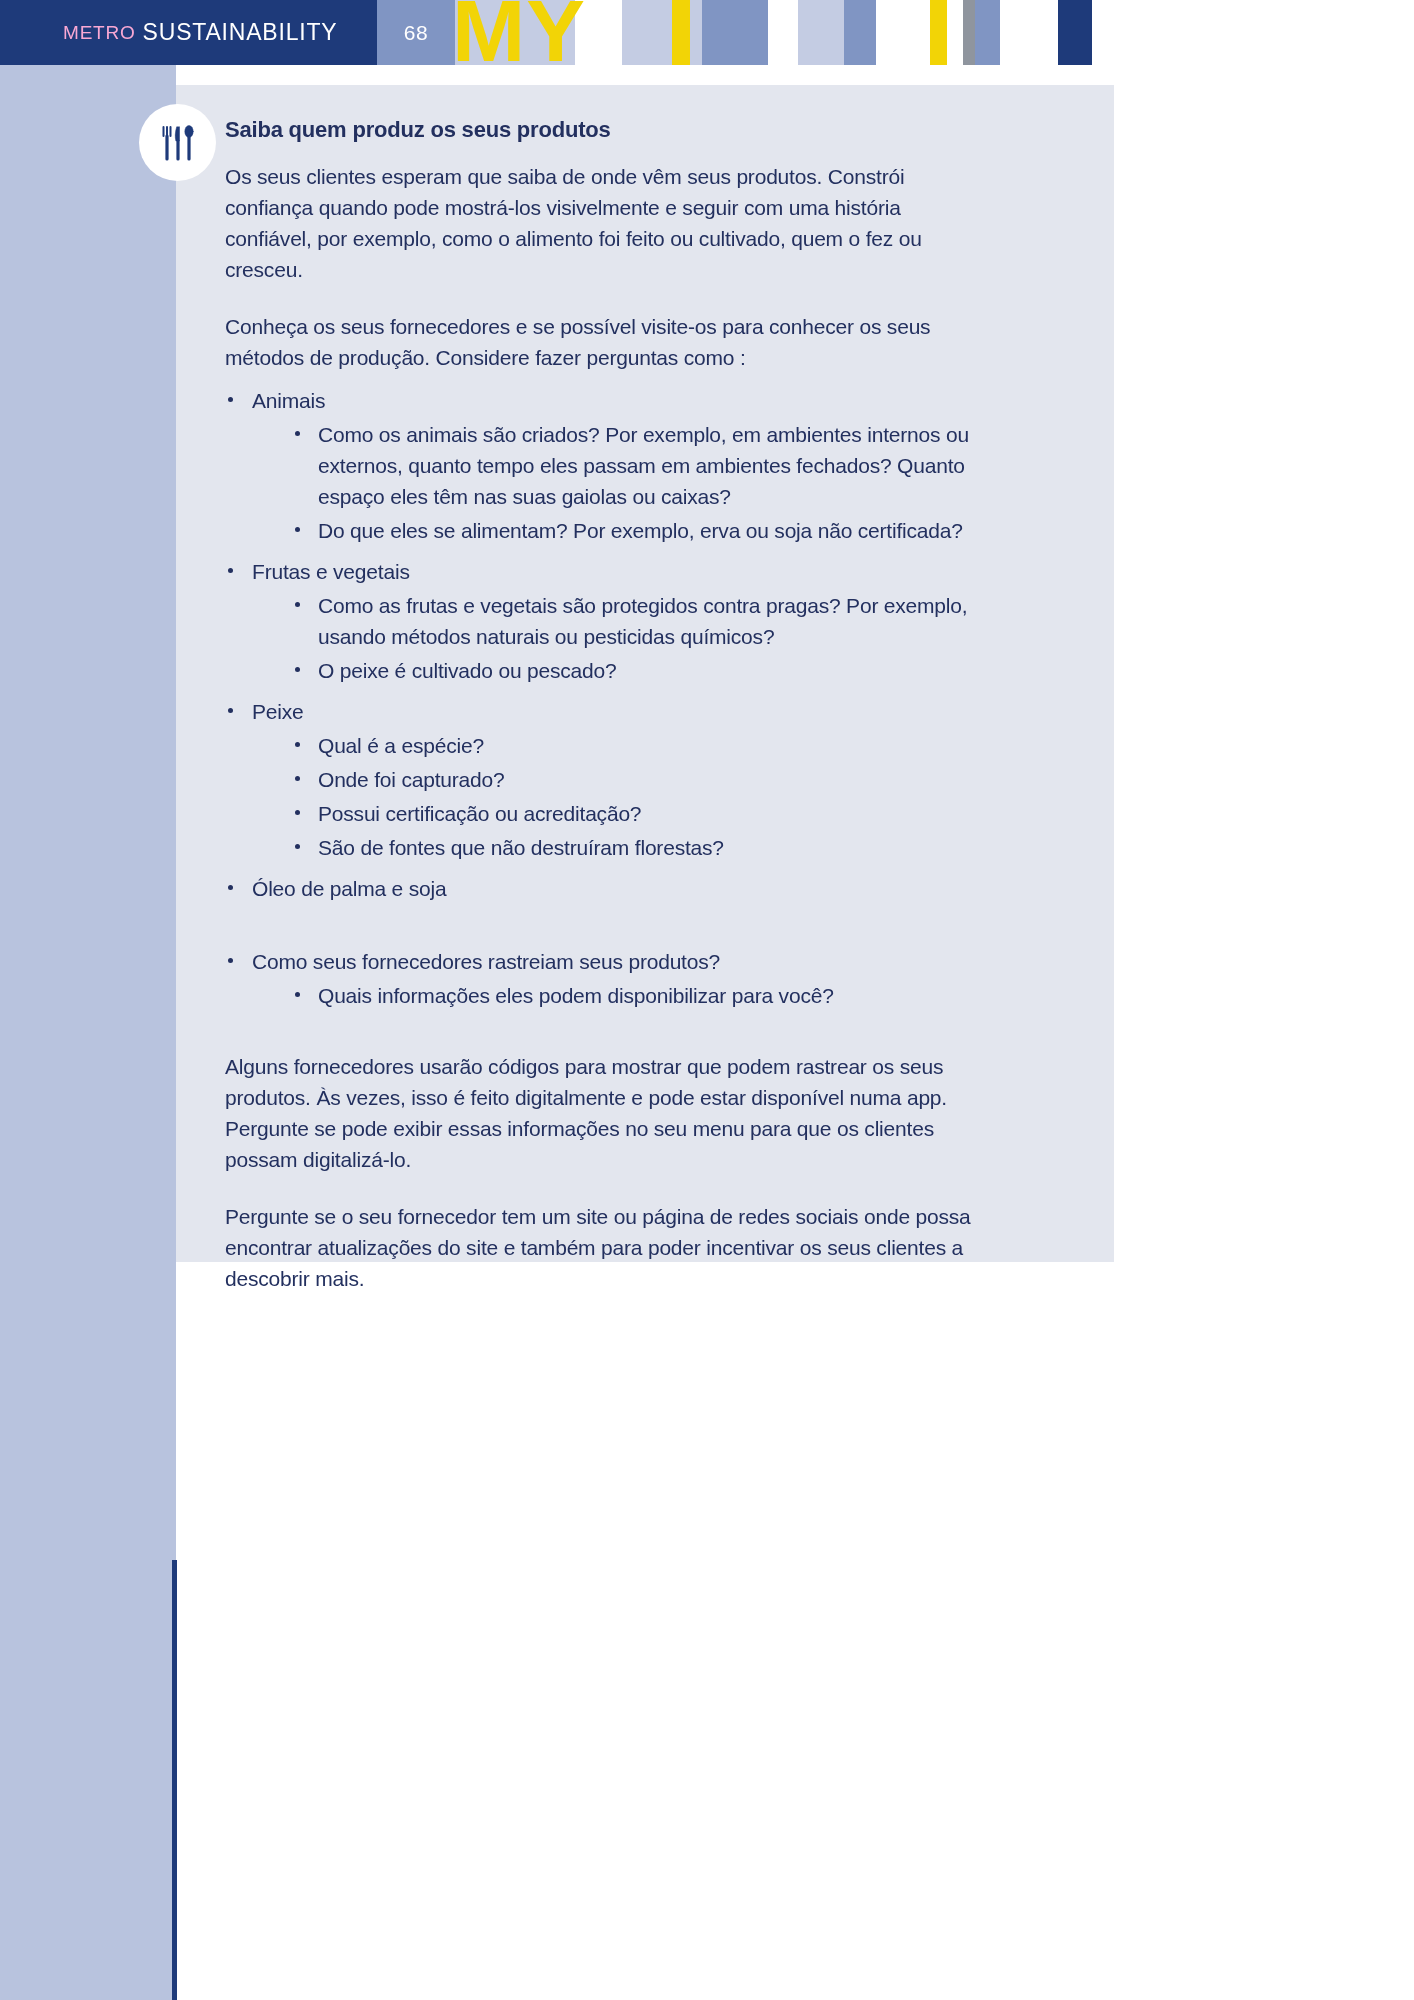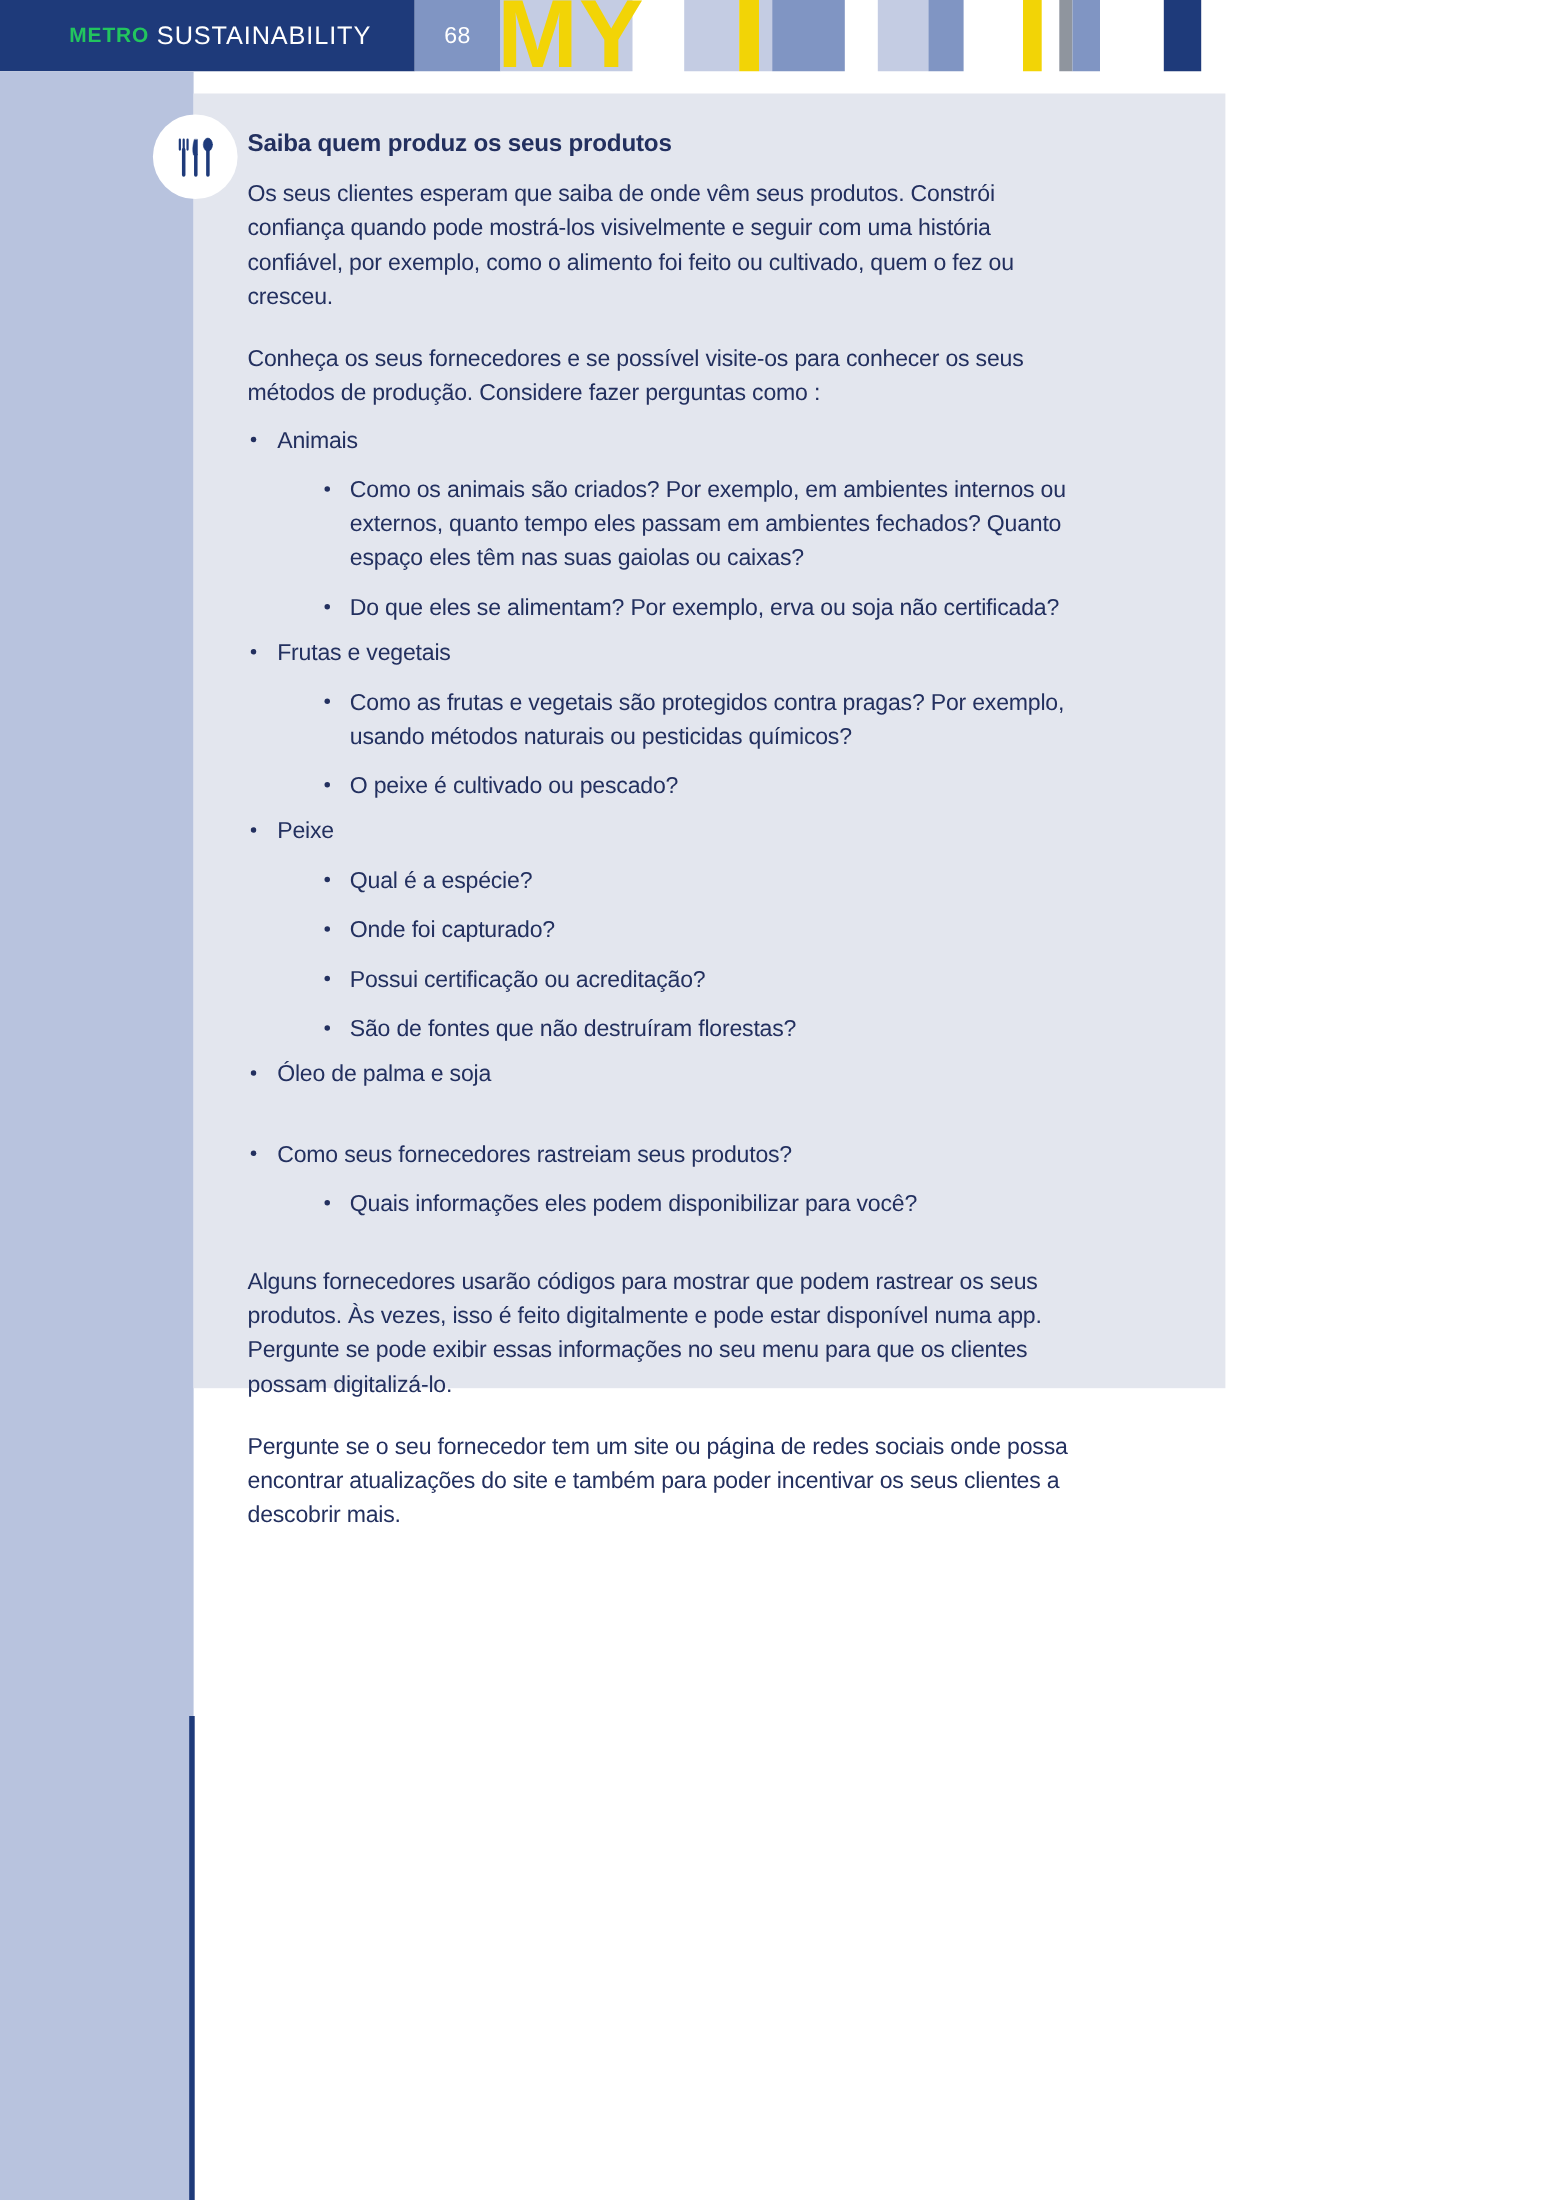--- a/index.html
+++ b/index.html
@@ -20,21 +20,21 @@
     background:#ffffff;
     font-family:"Liberation Sans","DejaVu Sans",sans-serif;
     color:var(--text);
     overflow:hidden;
   }
   .page{position:relative;width:1414px;height:2000px;background:#fff;overflow:hidden;}
 
   
   .topbar{position:absolute;top:0;left:0;width:1414px;height:65px;background:#fff;overflow:hidden;}
   .hdr-navy{position:absolute;left:0;top:0;width:377px;height:65px;background:var(--navy);display:flex;align-items:center;padding-left:63px;}
-  .brand-bold{color:#22c55e;font-weight:700;font-size:19px;letter-spacing:.8px;}
+  .brand-bold{color:#f9a8d4;font-weight:400;font-size:19px;letter-spacing:.8px;}
   .brand-light{color:#fff;font-weight:400;font-size:23px;letter-spacing:.8px;margin-left:7px;}
   .stripe{position:absolute;top:0;height:65px;}
   .pagebox{display:flex;align-items:center;justify-content:center;background:var(--slate);}
   .pagebox span{color:#fff;font-size:21px;font-weight:500;letter-spacing:.5px;}
   .my-mark{
     position:absolute;left:452px;top:-14px;height:90px;
     font-size:88px;font-weight:800;color:var(--yellow);
     letter-spacing:1px;line-height:90px;
   }
 
@@ -58,21 +58,21 @@
   h1.heading{font-size:22px;line-height:30px;font-weight:700;margin:0 0 16px 0;color:var(--text);}
   .content p{margin:0 0 26px 0;max-width:765px;}
   .content p.pre-list{margin-bottom:12px;}
   .content p.post-list{margin-top:40px;}
 
   .blist{margin:0;padding:0;}
   .li{position:relative;max-width:765px;}
   .li .dot{position:absolute;top:12px;width:5px;height:5px;border-radius:50%;background:var(--text);}
   .l1{padding-left:27px;margin-top:10px;}
   .l1 .dot{left:3px;}
-  .l2{padding-left:93px;margin-top:14px;}
+  .l2{padding-left:93px;margin-top:3px;}
   .l2 .dot{left:70px;}
   .gap-lg{margin-top:42px;}
 </style>
 </head>
 <body>
 
 <div class="page">
 
   <header class="topbar">
     <div class="hdr-navy">

